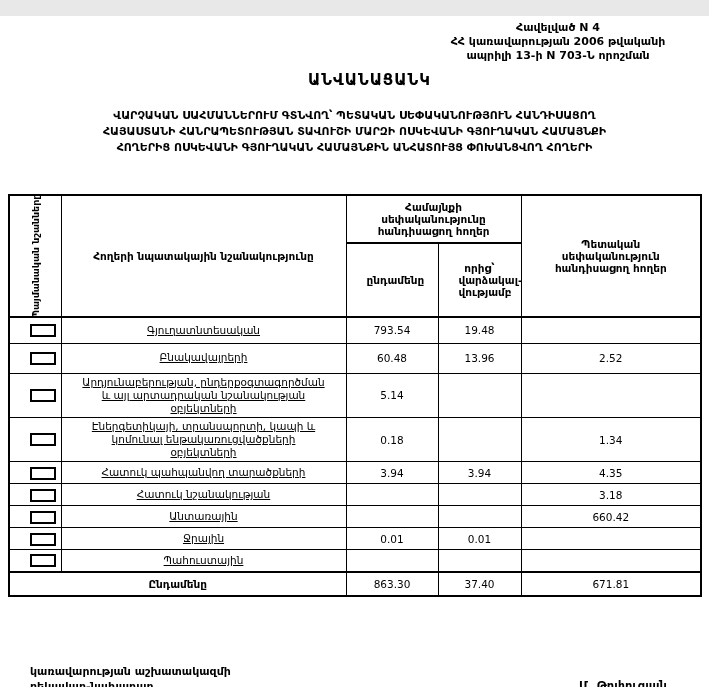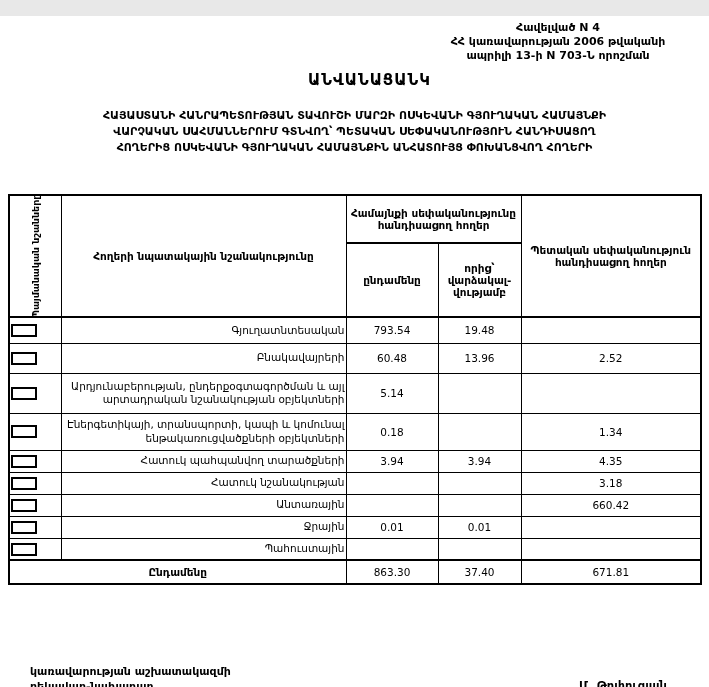--- a/index.html
+++ b/index.html
@@ -56,21 +56,21 @@
     left: 8px;
     width: 692px;
     border-collapse: collapse;
     table-layout: fixed;
     border: 2px solid #000;
   }
   table.land th, table.land td {
     border: 1px solid #000;
     font-size: 10.5px;
     vertical-align: middle;
-    padding: 2px 1px;
+    padding: 2px 20px;
   }
   table.land thead th {
     font-weight: bold;
     text-align: center;
     border-bottom: 2px solid #000;
   }
   table.land thead tr.h1 th { height: 48px; }
   table.land thead tr.h2 th { height: 74px; }
   th.signs-th { position: relative; }
   .vertical-text {
@@ -84,21 +84,21 @@
   }
   td.sign-cell { text-align: left; padding-left: 4px; }
   .checkbox {
     display: inline-block;
     width: 26px;
     height: 13px;
     border: 2px solid #000;
     background: #fff;
     vertical-align: middle;
   }
-  td.name-cell { text-align: right; font-size: 10px; line-height: 1.25; }
+  td.name-cell { text-align: center; font-size: 10px; line-height: 1.25; text-decoration: underline; }
   td.num-cell { text-align: center; font-size: 11px; }
   tr.r0 { height: 26px; }
   tr.r1 { height: 30px; }
   tr.r2 { height: 40px; }
   tr.r3 { height: 37px; }
   tr.short { height: 22px; }
   tr.total-row { height: 24px; }
   tr.total-row td { border-top: 2px solid #000; }
   td.total-label {
     text-align: center;
@@ -135,22 +135,22 @@
 
   <div class="appendix">
     <div>Հավելված N 4</div>
     <div>ՀՀ կառավարության 2006 թվականի</div>
     <div>ապրիլի 13-ի N 703-Ն որոշման</div>
   </div>
 
   <div class="doc-title">ԱՆՎԱՆԱՑԱՆԿ</div>
 
   <div class="subtitle">
+    <div>ՎԱՐՉԱԿԱՆ ՍԱՀՄԱՆՆԵՐՈՒՄ ԳՏՆՎՈՂ՝ ՊԵՏԱԿԱՆ ՍԵՓԱԿԱՆՈՒԹՅՈՒՆ ՀԱՆԴԻՍԱՑՈՂ</div>
     <div>ՀԱՅԱՍՏԱՆԻ ՀԱՆՐԱՊԵՏՈՒԹՅԱՆ ՏԱՎՈՒՇԻ ՄԱՐԶԻ ՈՍԿԵՎԱՆԻ ԳՅՈՒՂԱԿԱՆ ՀԱՄԱՅՆՔԻ</div>
-    <div>ՎԱՐՉԱԿԱՆ ՍԱՀՄԱՆՆԵՐՈՒՄ ԳՏՆՎՈՂ՝ ՊԵՏԱԿԱՆ ՍԵՓԱԿԱՆՈՒԹՅՈՒՆ ՀԱՆԴԻՍԱՑՈՂ</div>
     <div>ՀՈՂԵՐԻՑ ՈՍԿԵՎԱՆԻ ԳՅՈՒՂԱԿԱՆ ՀԱՄԱՅՆՔԻՆ ԱՆՀԱՏՈՒՅՑ ՓՈԽԱՆՑՎՈՂ ՀՈՂԵՐԻ</div>
   </div>
 
   <table class="land">
     <colgroup>
       <col style="width:52px">
       <col style="width:285px">
       <col style="width:92px">
       <col style="width:83px">
       <col style="width:180px">

